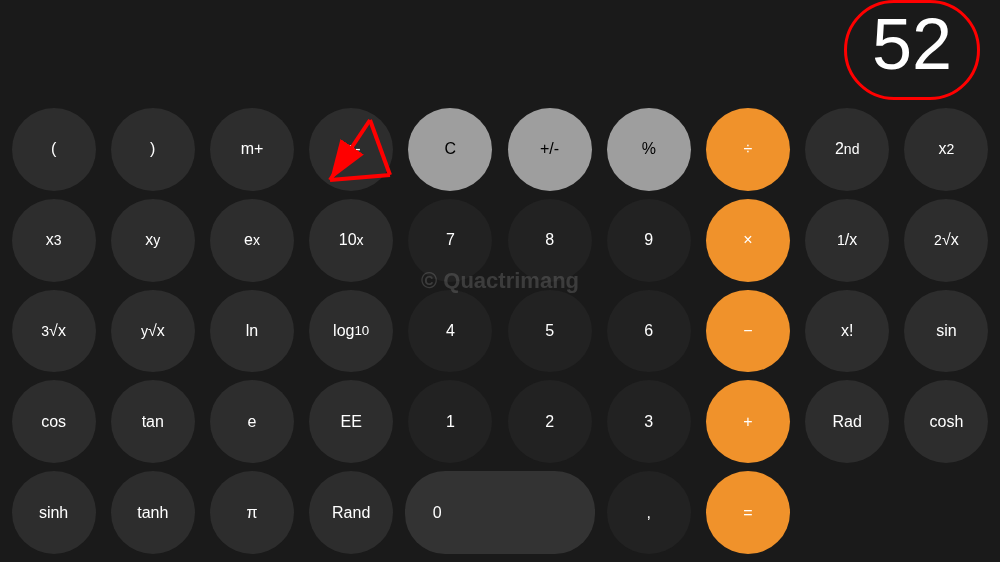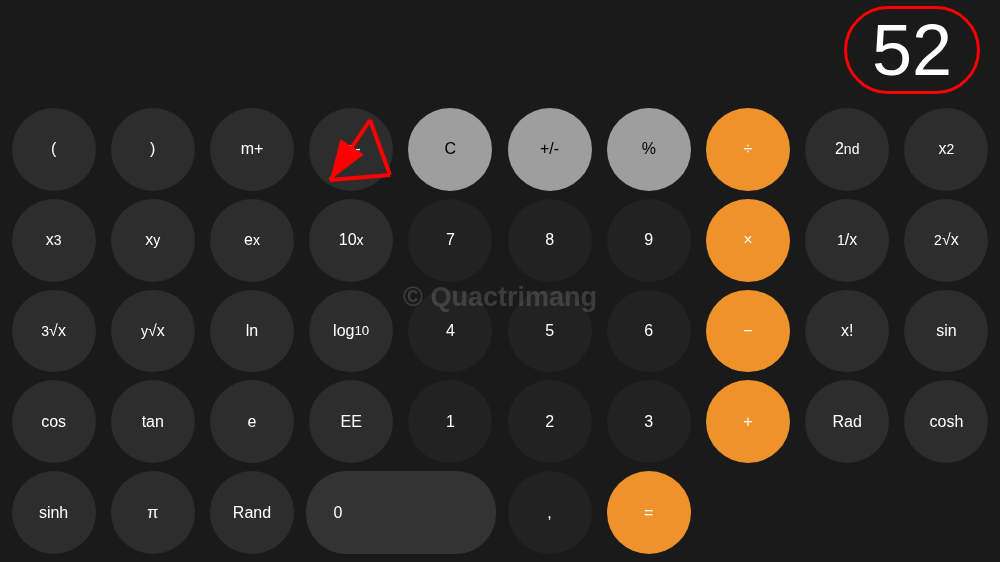--- a/index.html
+++ b/index.html
@@ -12,21 +12,20 @@
       position: relative;
     }
 
     .display {
       position: absolute;
       top: 0;
       right: 0;
       width: 100%;
       height: 100px;
       display: flex;
-      align-items: center;
       justify-content: flex-end;
       padding-right: 20px;
     }
 
     .display-number {
       color: white;
       font-size: 72px;
       font-weight: 300;
       border: 3px solid red;
       border-radius: 50px;
@@ -97,26 +96,25 @@
       font-size: 14px;
       vertical-align: super;
     }
 
     .watermark {
       position: absolute;
       top: 50%;
       left: 50%;
       transform: translate(-50%, -50%);
       color: rgba(255,255,255,0.15);
-      font-size: 27px;
+      font-size: 22px;
       font-weight: 600;
       white-space: nowrap;
       pointer-events: none;
       z-index: 10;
-      margin-top: 16px;
     }
 
     .arrow-overlay {
       position: absolute;
       top: 100px;
       left: 290px;
       width: 120px;
       height: 120px;
       pointer-events: none;
       z-index: 20;
@@ -186,20 +184,21 @@
   <button class="btn btn-dark">e</button>
   <button class="btn btn-dark">EE</button>
   <button class="btn btn-darker">1</button>
   <button class="btn btn-darker">2</button>
   <button class="btn btn-darker">3</button>
   <button class="btn btn-orange">+</button>
 
   <button class="btn btn-dark">Rad</button>
   <button class="btn btn-dark">cosh</button>
   <button class="btn btn-dark">sinh</button>
+  <button class="btn btn-dark">tanh</button>
   <button class="btn btn-dark">π</button>
   <button class="btn btn-dark">Rand</button>
   <button class="btn btn-zero btn-darker" style="border-radius:40px; grid-column: span 2; aspect-ratio: unset; max-width: none; justify-content: flex-start; padding-left: 28px;">0</button>
   <button class="btn btn-darker">,</button>
   <button class="btn btn-orange">=</button>
 </div>
 
 <div class="watermark">© Quactrimang</div>
 
 </body></html>

